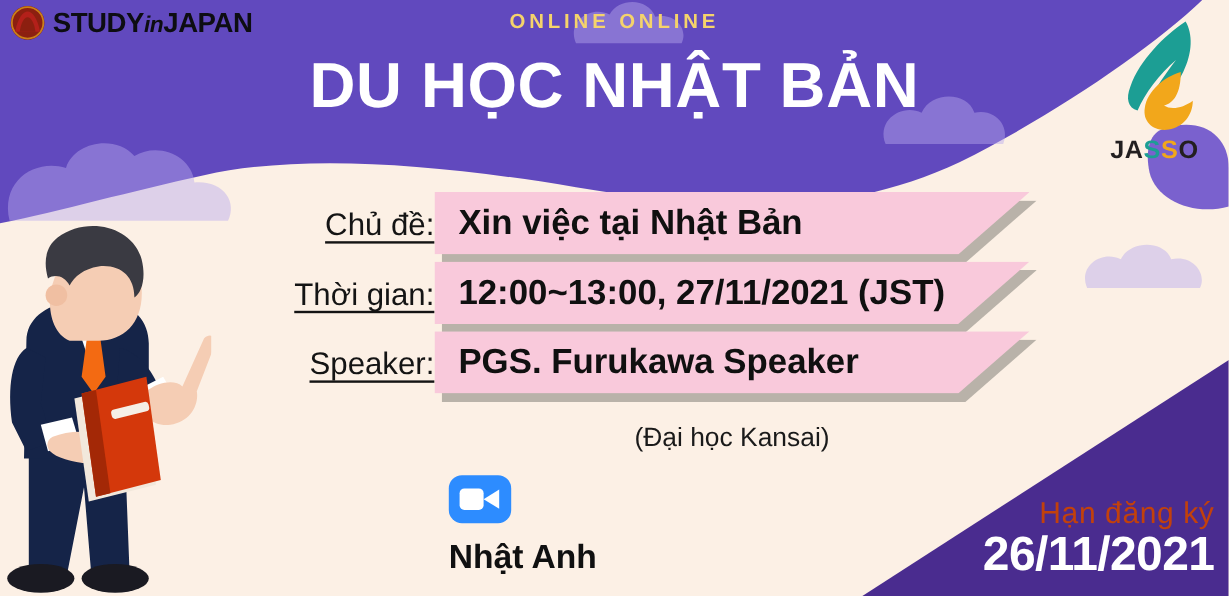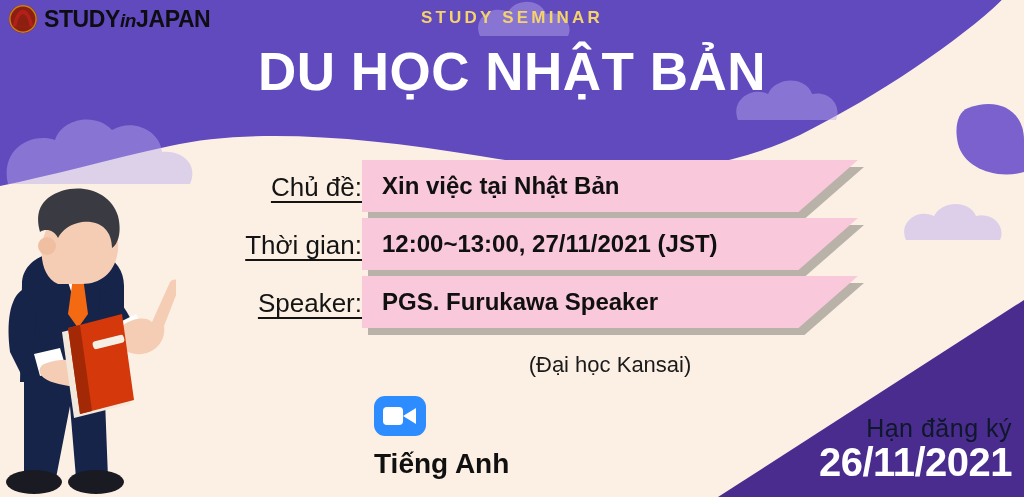--- a/index.html
+++ b/index.html
@@ -64,21 +64,21 @@
     background:#B9B2A9;
     clip-path:polygon(0 0, 100% 0, 88% 100%, 0 100%);
   }
   .band{
     position:absolute;left:0;top:0;width:100%;height:100%;
     background:#F9C9DB;
     clip-path:polygon(0 0, 100% 0, 88% 100%, 0 100%);
     display:flex;align-items:center;
   }
   .band .value{
-    padding-left:20px;font-size:24px;font-weight:bold;color:#101010;
+    padding-left:20px;font-size:29px;font-weight:bold;color:#101010;
     white-space:nowrap;
   }
 
   
   .row-topic  .band-wrap{width:496px;}
   .row-time   .band-wrap{width:496px;}
   .row-speaker .band-wrap{width:496px;}
 
   .subnote{
     position:absolute;left:362px;top:352px;width:496px;text-align:center;
@@ -104,21 +104,21 @@
   }
   .zoom-cam .lens{
     position:absolute;left:29px;top:12px;width:0;height:0;
     border-top:8px solid transparent;border-bottom:8px solid transparent;
     border-right:13px solid #fff;
   }
 
   
   .deadline{position:absolute;right:12px;bottom:14px;text-align:right;z-index:8;}
   .deadline .dl-label{
-    color:#0f172a;font-size:25px;line-height:1.05;letter-spacing:0.5px;
+    color:#c2410c;font-size:25px;line-height:1.05;letter-spacing:0.5px;
   }
   .deadline .dl-date{
     color:#ffffff;font-size:40px;font-weight:bold;line-height:1.05;letter-spacing:-0.5px;
   }
 
   
   .person{position:absolute;left:0;top:186px;width:176px;height:311px;z-index:5;}
 </style>
 </head>
 <body>
@@ -162,23 +162,32 @@
   <div class="brand">
     <svg class="brand-mark" viewBox="0 0 32 32">
       <circle cx="16" cy="16" r="15" fill="#8C1F10"></circle>
       <circle cx="16" cy="16" r="14" fill="none" stroke="#C9801A" stroke-width="1.6"></circle>
       <path d="M5 24 C7 12 12 6 16 6 C20 6 25 12 27 24 Z" fill="#B3201A"></path>
       <path d="M9 24 C10 16 13 11 16 11 C19 11 22 16 23 24 Z" fill="#8C1F10"></path>
     </svg>
     <div class="brand-text"><span>STUDY</span><span class="in">in</span><span>JAPAN</span></div>
   </div>
 
-  <div class="kicker">STUDY SEMINAR</div>
+  <div class="kicker">ONLINE ONLINE</div>
   <div class="headline">DU HỌC NHẬT BẢN</div>
 
+  <div class="jasso">
+    <svg viewBox="0 0 104 100" width="104" height="100">
+      <path fill="#1C9E94" d="M78,4 C60,16 40,36 32,58 C28,68 30,76 38,78
+        C44,64 56,48 70,36 C58,52 48,66 46,78 C56,76 68,62 76,46 C84,30 84,14 78,4 Z"></path>
+      <path fill="#F2A71B" d="M74,46 C60,50 46,62 44,76 C42,88 52,96 64,94
+        C76,92 84,82 84,70 C76,76 66,78 60,74 C68,72 74,64 74,46 Z"></path>
+    </svg>
+    <div class="jasso-word"><span class="k">J</span><span class="k">A</span><span class="t">S</span><span class="o">S</span><span class="k">O</span></div>
+  </div>
 
   <div class="rows">
 
     <div class="row row-topic">
       <div class="label">Chủ đề:</div>
       <div class="band-wrap">
         <div class="band-shadow"></div>
         <div class="band">
           <span class="value">Xin việc tại Nhật Bản</span>
         </div>
@@ -214,21 +223,21 @@
   </div>
   <div class="zoomlogo">
     <span class="zoom-cam">
       <span class="body"></span>
       <span class="lens"></span>
     </span>
   </div>
 
   <div class="prow row-lang">
 
-    <div class="plain">Tiếng Anh</div>
+    <div class="plain">Nhật Anh</div>
   </div>
 
   <div class="deadline">
     <div class="dl-label">Hạn đăng ký</div>
     <div class="dl-date">26/11/2021</div>
   </div>
 
   <svg class="person" viewBox="0 0 176 311">
 
     <path fill="#152448" d="M24,188 L104,188 L108,292 L76,292 L70,220 L56,292 L24,292 Z"></path>

